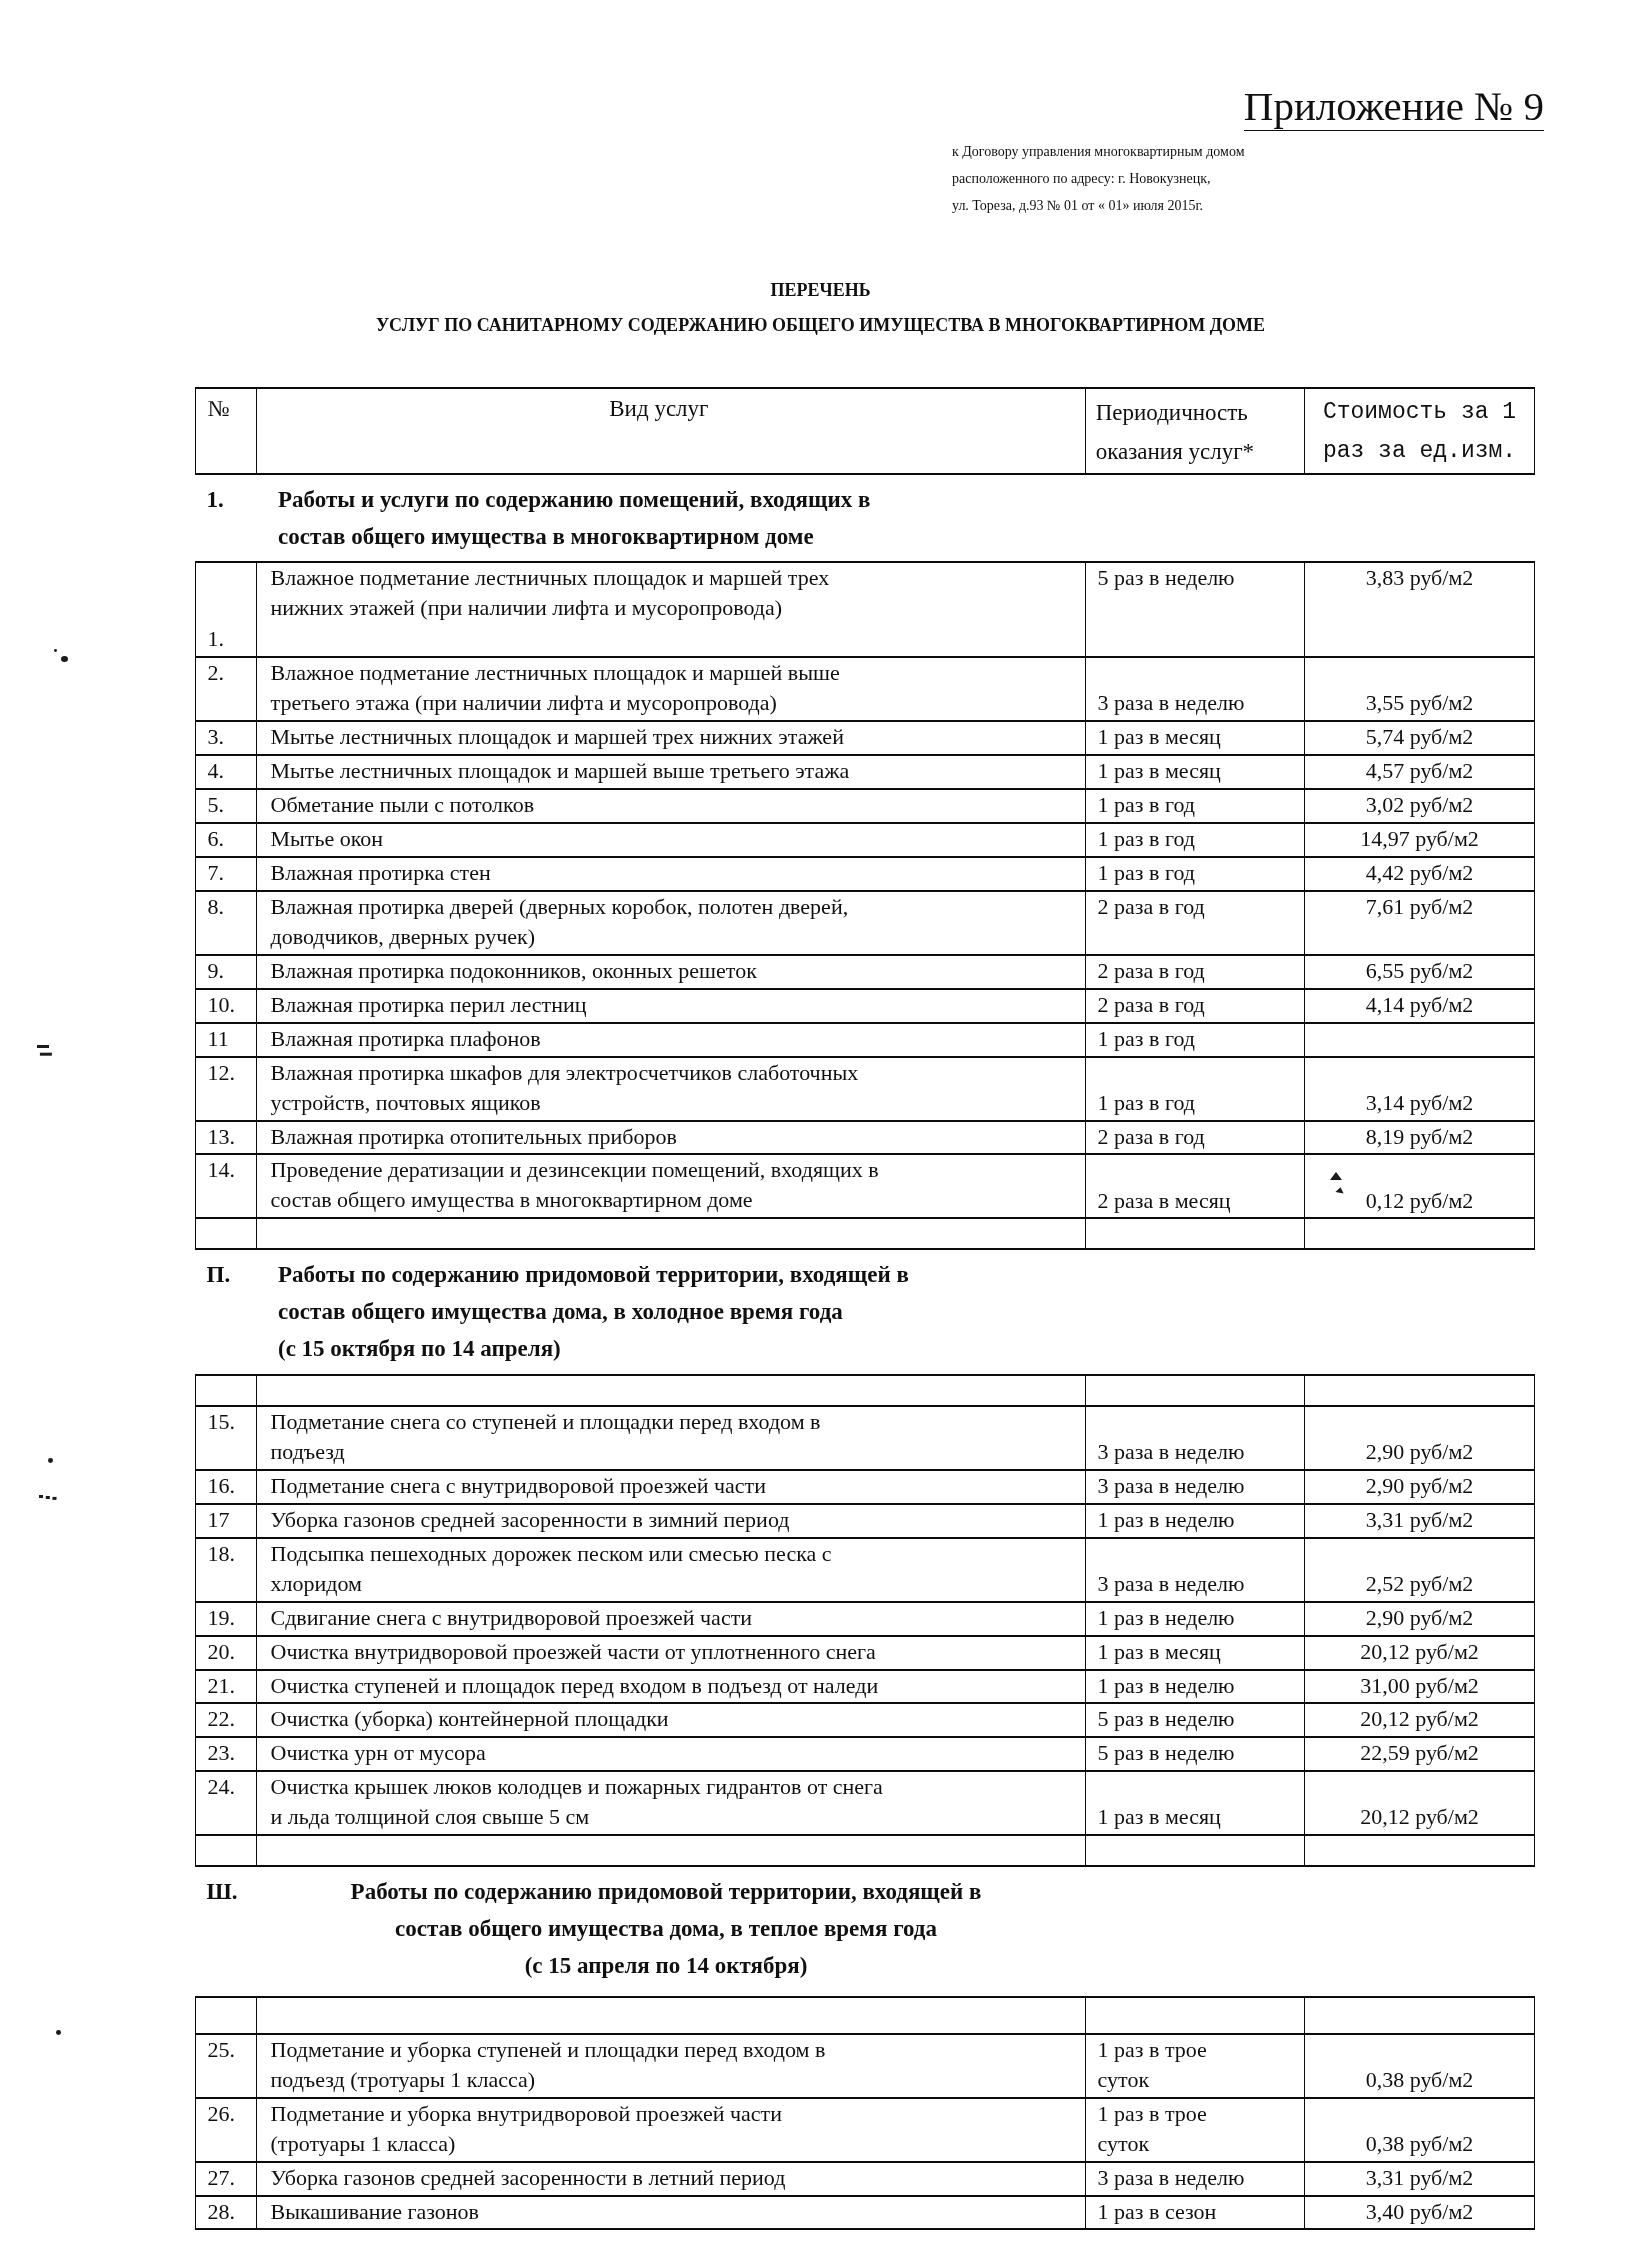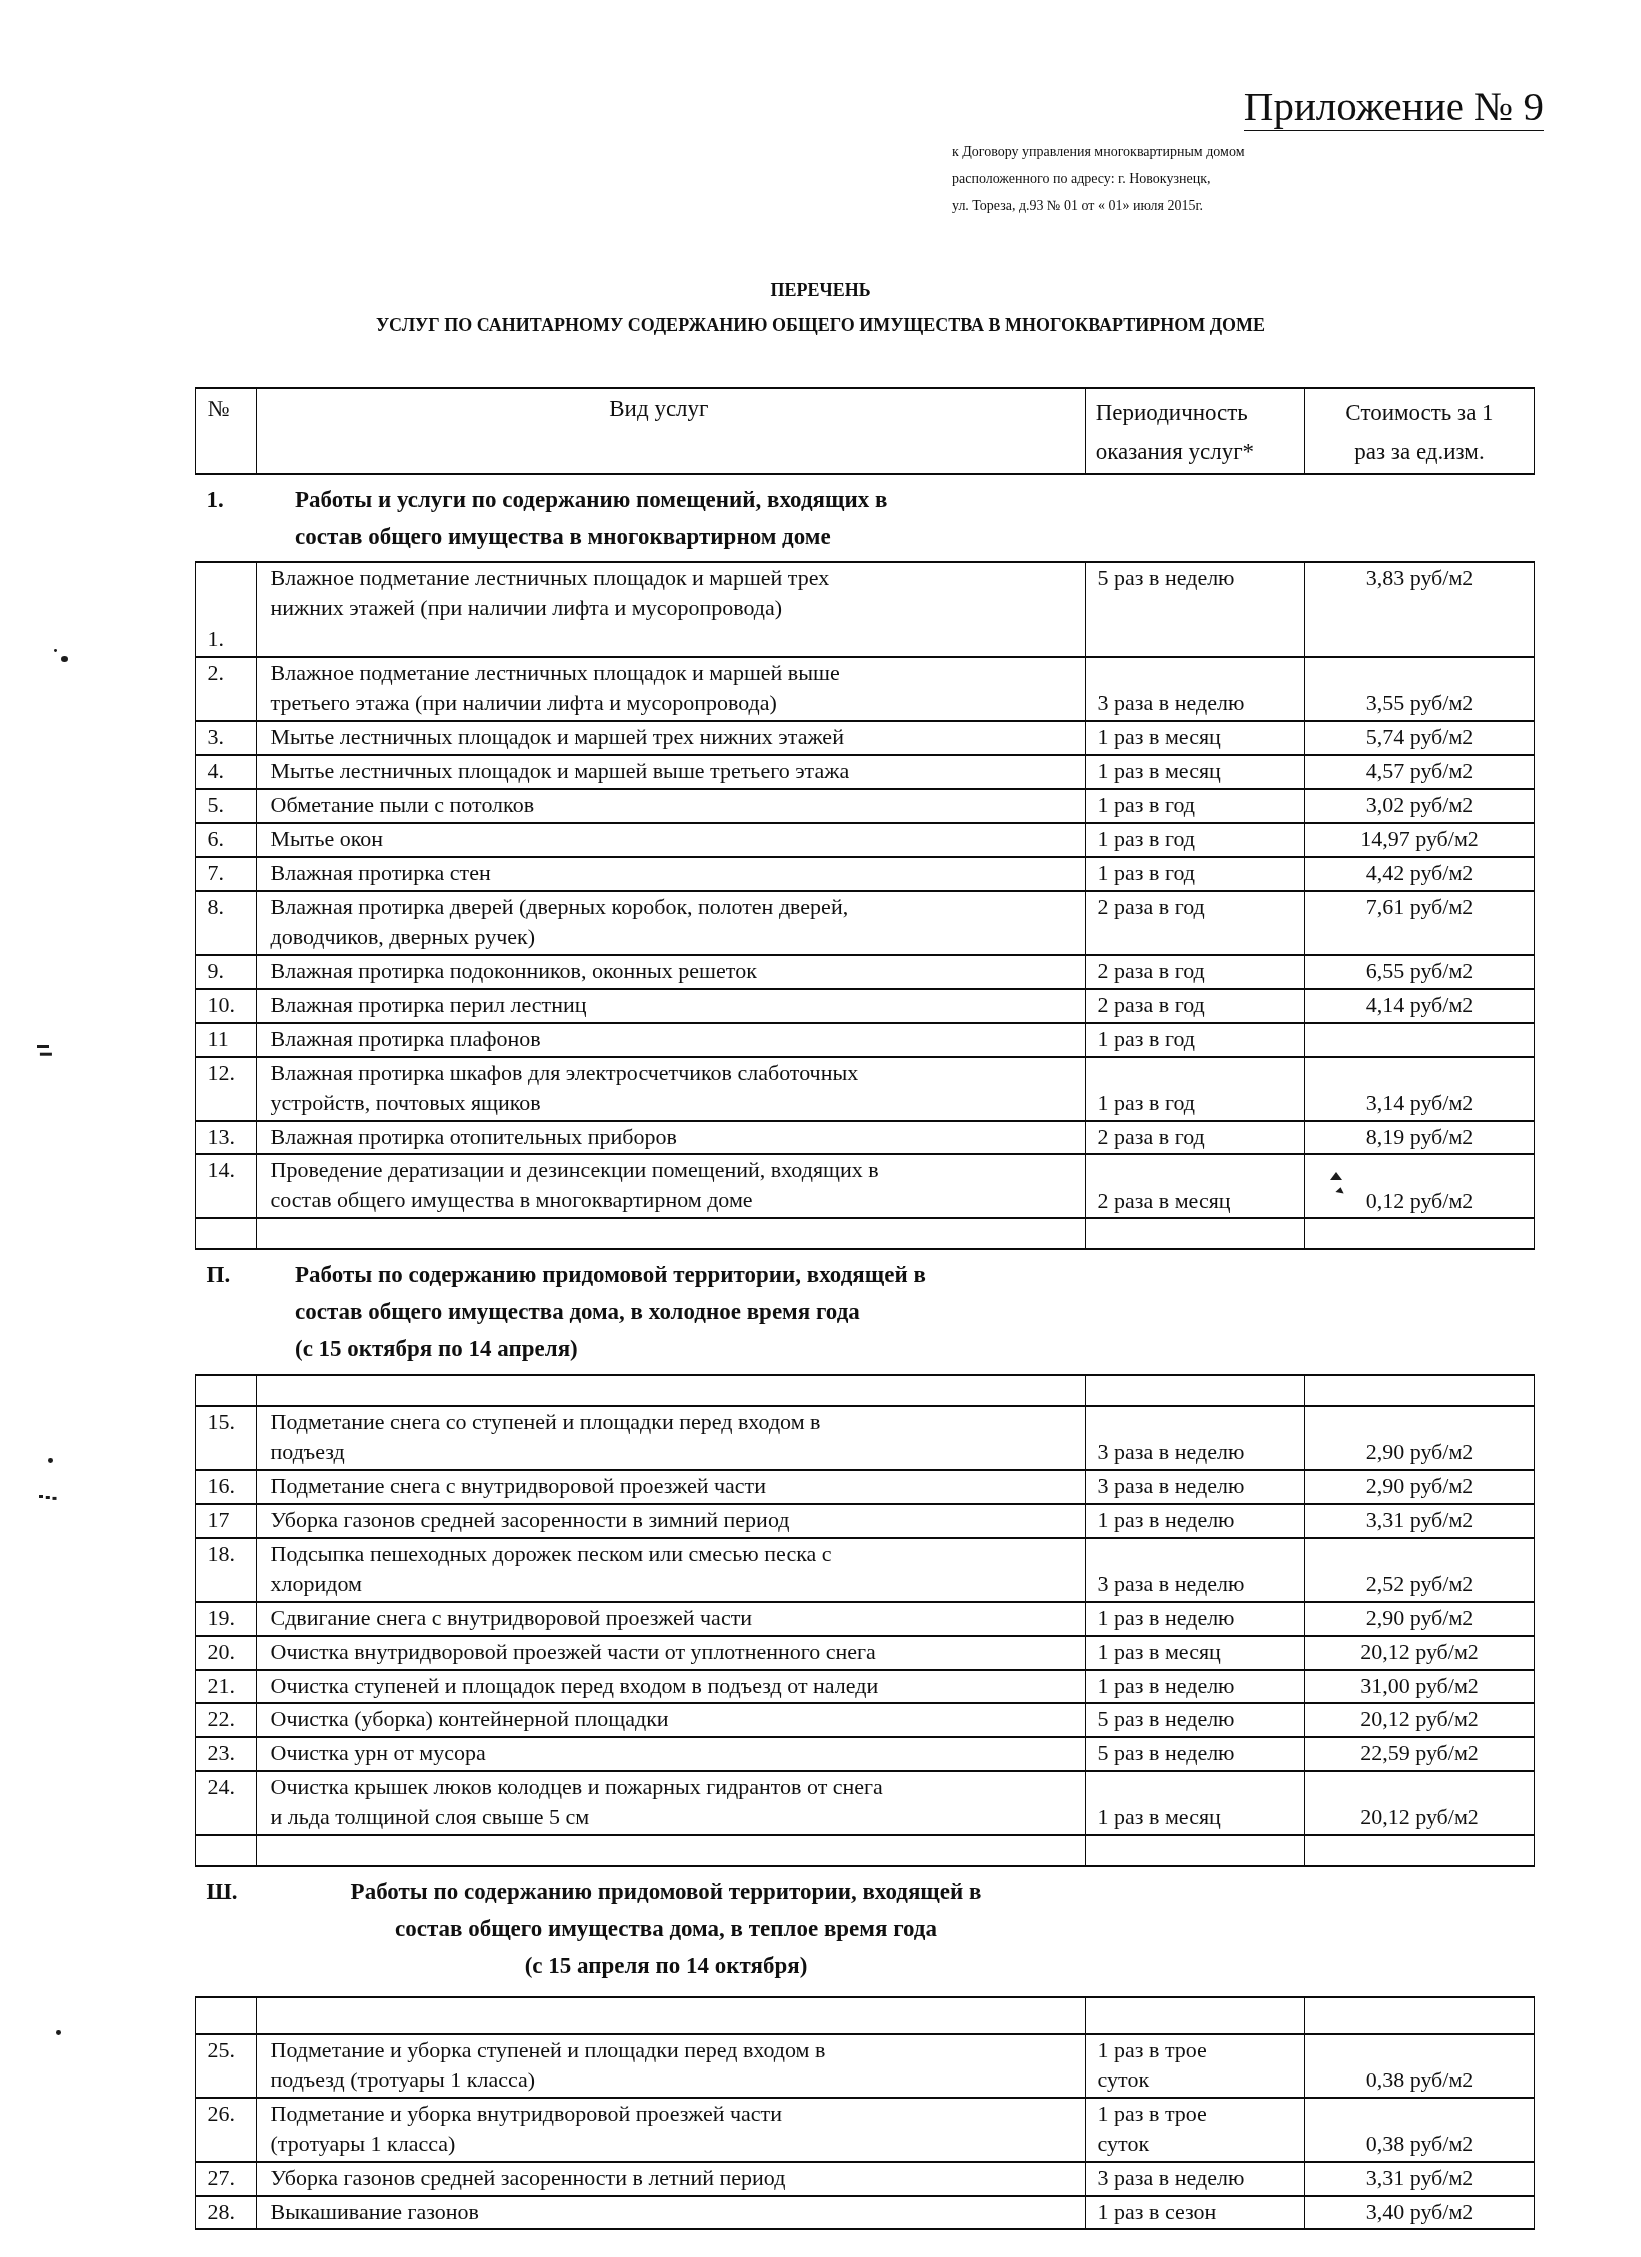--- a/index.html
+++ b/index.html
@@ -37,25 +37,25 @@
   
   .single{min-height:30px;}
   .double{min-height:62px;}
   .tall{min-height:93px;}
   .spacer-sm{min-height:29px;}
   .spacer-md{min-height:35px;}
   
   .th-num{padding-top:4.8px;}
   .th-service{text-align:center;padding-top:4.8px;align-items:center;}
   .th-freq{line-height:39px;padding-top:3.9px;padding-left:9.7px;}
-  .th-cost{line-height:39px;padding-top:3.9px;text-align:center;align-items:center;}
+  .th-cost{line-height:39px;padding-top:3.9px;text-align:center;align-items:center;font-family:Liberation Mono, monospace;}
   
   .sec{display:flex;font-weight:bold;font-size:23px;line-height:37px;padding:5.8px 0 6.8px;}
   .sec-num{width:60px;padding-left:11.6px;box-sizing:border-box;flex:none;}
-  .sec-text{margin-left:40px;white-space:pre-line;}
+  .sec-text{margin-left:23px;white-space:pre-line;}
   .sec.center .sec-text{margin-left:25px;width:772px;text-align:center;}
   .sec.pad-btm{padding-bottom:11.6px;}
   
   .art{position:absolute;background:#1c1c1c;}
   .dot{border-radius:50%;}
   .a1{left:61px;top:656px;width:6.8px;height:5.8px;}
   .a1b{left:54px;top:649px;width:2.9px;height:2.9px;}
   .a2{left:37px;top:1045px;width:11.6px;height:2.9px;box-shadow:2.9px 7.7px 0 #1c1c1c;}
   .a3{left:48px;top:1458px;width:4.8px;height:4.8px;}
   .a4{left:39px;top:1495px;width:3.9px;height:2.9px;box-shadow:6.8px 1px 0 #1c1c1c,13.5px 1.9px 0 #1c1c1c;}

